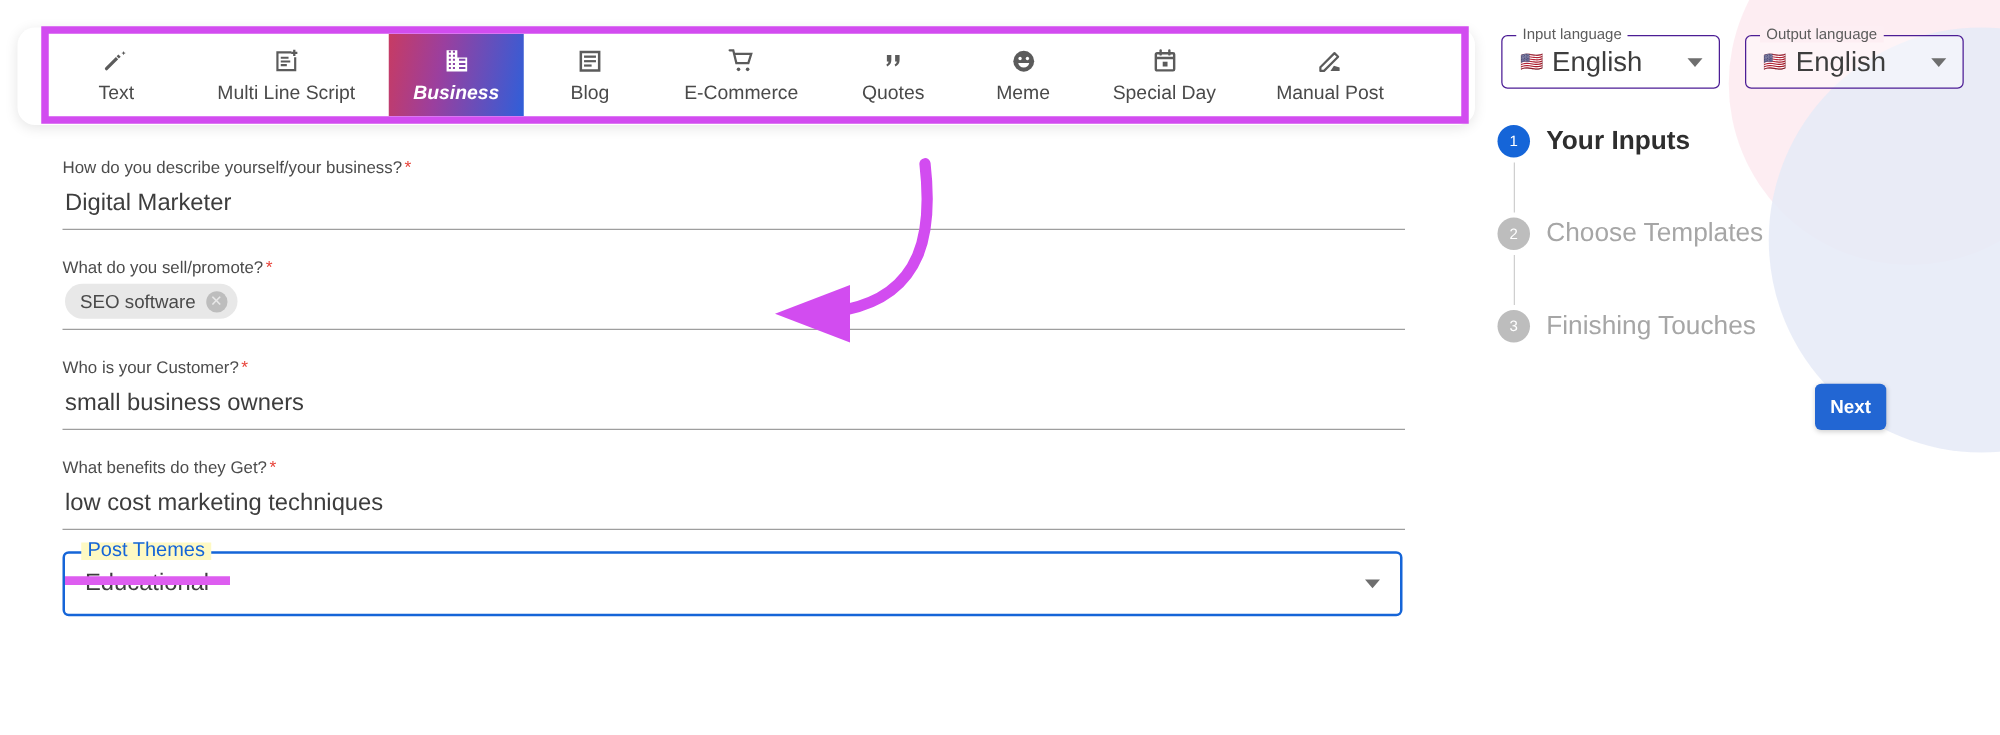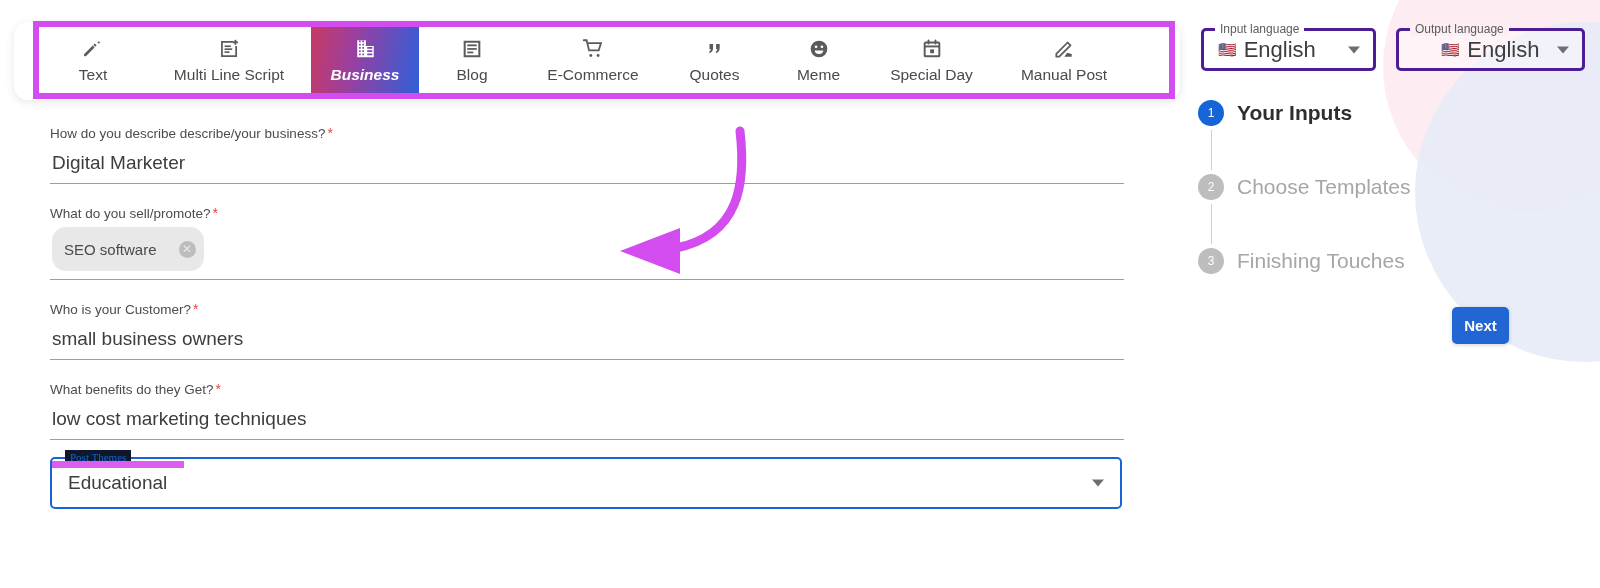--- a/index.html
+++ b/index.html
@@ -157,22 +157,22 @@
   .chip-row {
     padding: 5px 0 8px 2px;
     border-bottom: 1px solid #9e9e9e;
     min-height: 41px;
     display: flex;
     align-items: center;
   }
   .chip {
     display: inline-flex;
     align-items: center;
-    gap: 22px;
-    height: 44px;
+    gap: 8px;
+    height: 28px;
     padding: 0 8px 0 12px;
     background: #e8e8e8;
     border-radius: 14px;
     font-size: 15px;
     color: #4a4a4a;
     font-family: "Liberation Sans", sans-serif;
     cursor: default;
   }
   .chip-x {
     width: 17px; height: 17px;
@@ -198,25 +198,25 @@
     align-items: center;
     padding: 0 16px;
     cursor: pointer;
     background: #ffffff;
   }
   .outlined-select .ol-label {
     position: absolute;
     top: -9px;
     left: 13px;
     padding: 0 5px;
-    background: #0f172a;
-    font-size: 11px;
+    background: #fef9c3;
+    font-size: 16px;
     color: #1565d8;
     line-height: 14px;
-    font-family: Liberation Serif, serif;
+    font-family: Liberation Sans, sans-serif;
   }
   .outlined-select .ol-value {
     font-size: 19px;
     color: #3d3d3d;
     font-family: "Liberation Sans", sans-serif;
   }
   .outlined-select .ol-caret {
     position: absolute;
     right: 16px;
     top: 50%;
@@ -262,30 +262,30 @@
   .lang-row {
     position: absolute;
     left: 11px;
     top: 28px;
     display: flex;
     gap: 20px;
   }
   .lang-select {
     position: relative;
     height: 43px;
-    border: 3px solid #4c1d95;
+    border: 1px solid #4c1d95;
     border-radius: 5px;
     display: flex;
     align-items: center;
     padding: 0 14px;
     background: transparent;
     cursor: pointer;
   }
   .lang-select.input-lang  { width: 175px; background: #ffffff; }
-  .lang-select.output-lang { width: 189px; background: rgba(255,255,255,.42); justify-content: center; }
+  .lang-select.output-lang { width: 175px; background: rgba(255,255,255,.42); }
   .lang-select .ol-label {
     position: absolute;
     top: -8px;
     left: 11px;
     padding: 0 5px;
     background: #ffffff;
     font-size: 12px;
     color: #5c5c5c;
     line-height: 13px;
     font-family: "Liberation Sans", sans-serif;
@@ -481,21 +481,21 @@
       <span class="tab-label">Manual Post</span>
     </div>
 
   </div>
 
   <div class="annot-box"></div>
 
   <div class="form">
 
     <div class="field">
-      <span class="field-label"><span>How do you describe describe/your business?</span><span class="req">*</span></span>
+      <span class="field-label"><span>How do you describe yourself/your business?</span><span class="req">*</span></span>
       <div class="field-value">Digital Marketer</div>
     </div>
 
     <div class="field-gap"></div>
 
     <div class="field">
       <span class="field-label"><span>What do you sell/promote?</span><span class="req">*</span></span>
       <div class="chip-row">
         <span class="chip">
           <span>SEO software</span>

